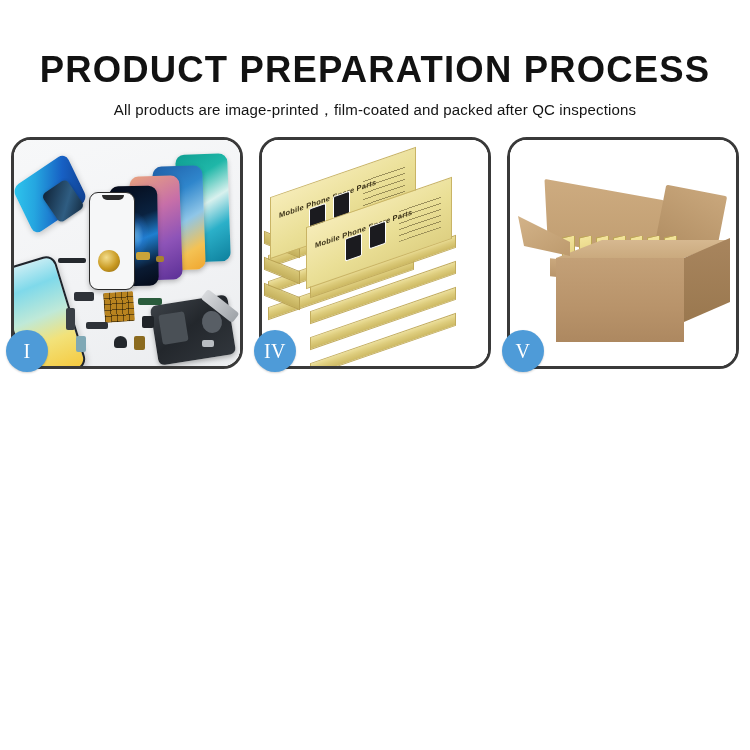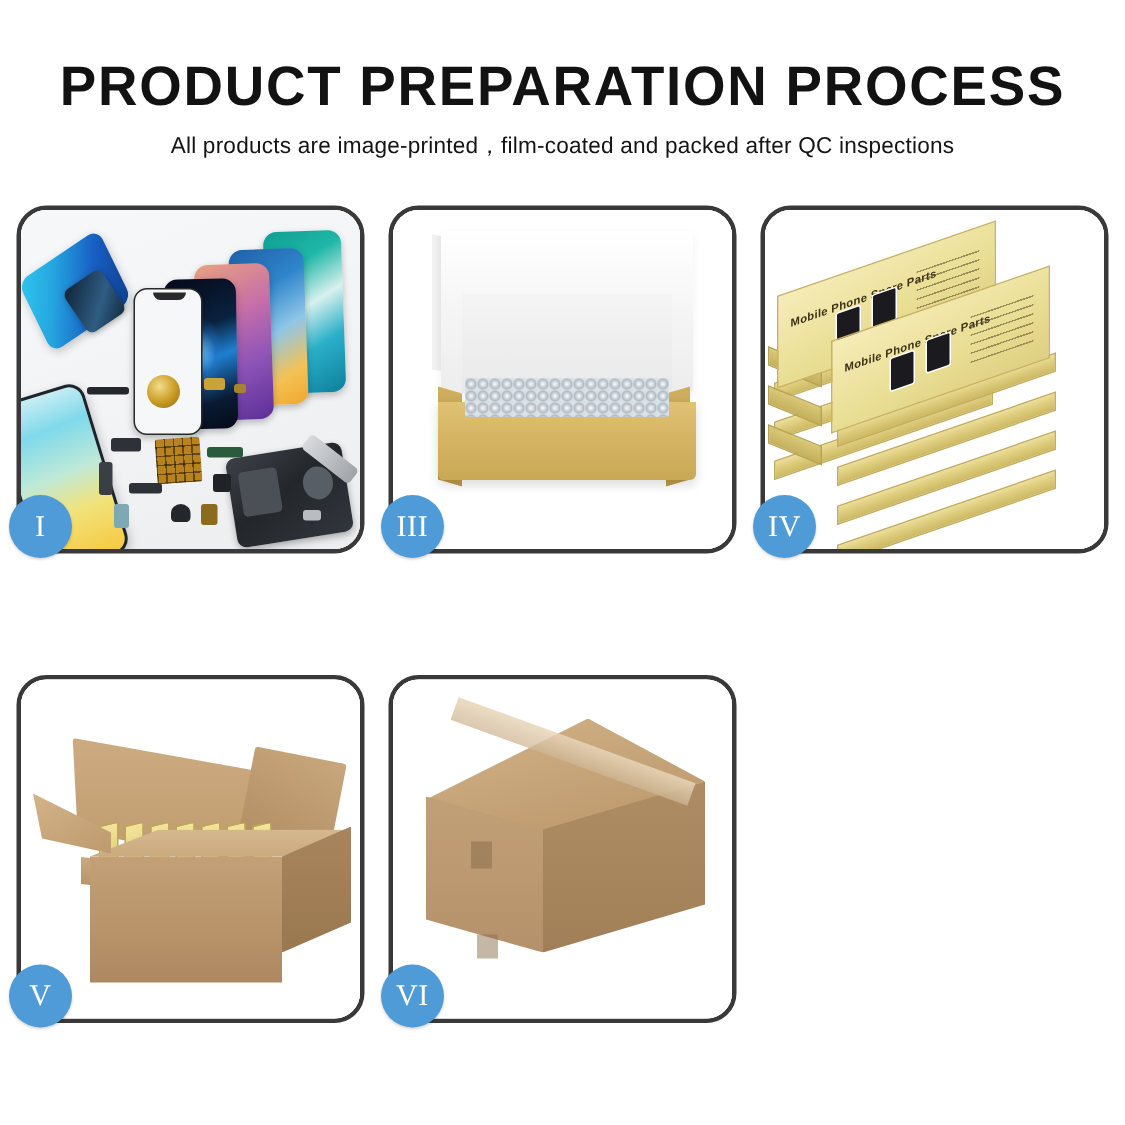--- a/index.html
+++ b/index.html
@@ -15,21 +15,21 @@
   .page {
     position: relative;
     width: 750px;
     height: 750px;
     background: #ffffff;
   }
 
   
   .header {
     position: absolute;
-    top: 36px;
+    top: 48px;
     left: 0;
     width: 750px;
     text-align: center;
   }
 
   .page-title {
     font-family: "Liberation Sans", sans-serif;
     font-size: 37px;
     font-weight: bold;
     letter-spacing: 1.2px;
@@ -456,34 +456,20 @@
         <div class="sp h"></div>
         <div class="sp i"></div>
         <div class="sp j"></div>
         <div class="sp k"></div>
         <div class="tool"></div>
       </div>
       <div class="badge">I</div>
     </div>
 
 
-    <div class="panel">
-      <div class="panel-clip">
-        <div class="p3-bg"></div>
-        <div class="b3-lidflapL"></div>
-        <div class="b3-lidflapR"></div>
-        <div class="b3-lid"></div>
-        <div class="b3-sideL"></div>
-        <div class="b3-sideR"></div>
-        <div class="b3-body">
-          <div class="b3-inner"></div>
-        </div>
-      </div>
-      <div class="badge">III</div>
-    </div>
 
     <div class="panel">
       <div class="panel-clip">
         <div class="p4-bg"></div>
         <div class="stack">
 
           <div class="slab" style="left:4px;  top:74px;"></div>
           <div class="slab-side" style="left:0px; top:82px;"></div>
           <div class="slab" style="left:4px;  top:100px;"></div>
           <div class="slab-side" style="left:0px; top:108px;"></div>
@@ -530,28 +516,15 @@
         </div>
         <div class="c5-topedge"></div>
         <div class="c5-frontflap"></div>
         <div class="c5-flapL"></div>
         <div class="c5-front"></div>
         <div class="c5-right"></div>
       </div>
       <div class="badge">V</div>
     </div>
 
-    <div class="panel">
-      <div class="panel-clip">
-        <div class="p6-bg"></div>
-        <div class="c6-shine"></div>
-        <div class="c6-top"></div>
-        <div class="c6-left"></div>
-        <div class="c6-right"></div>
-        <div class="c6-tape"></div>
-        <div class="c6-seam"></div>
-        <div class="c6-seam2"></div>
-      </div>
-      <div class="badge">VI</div>
-    </div>
 
   </div>
 </div>
 
 </body></html>

